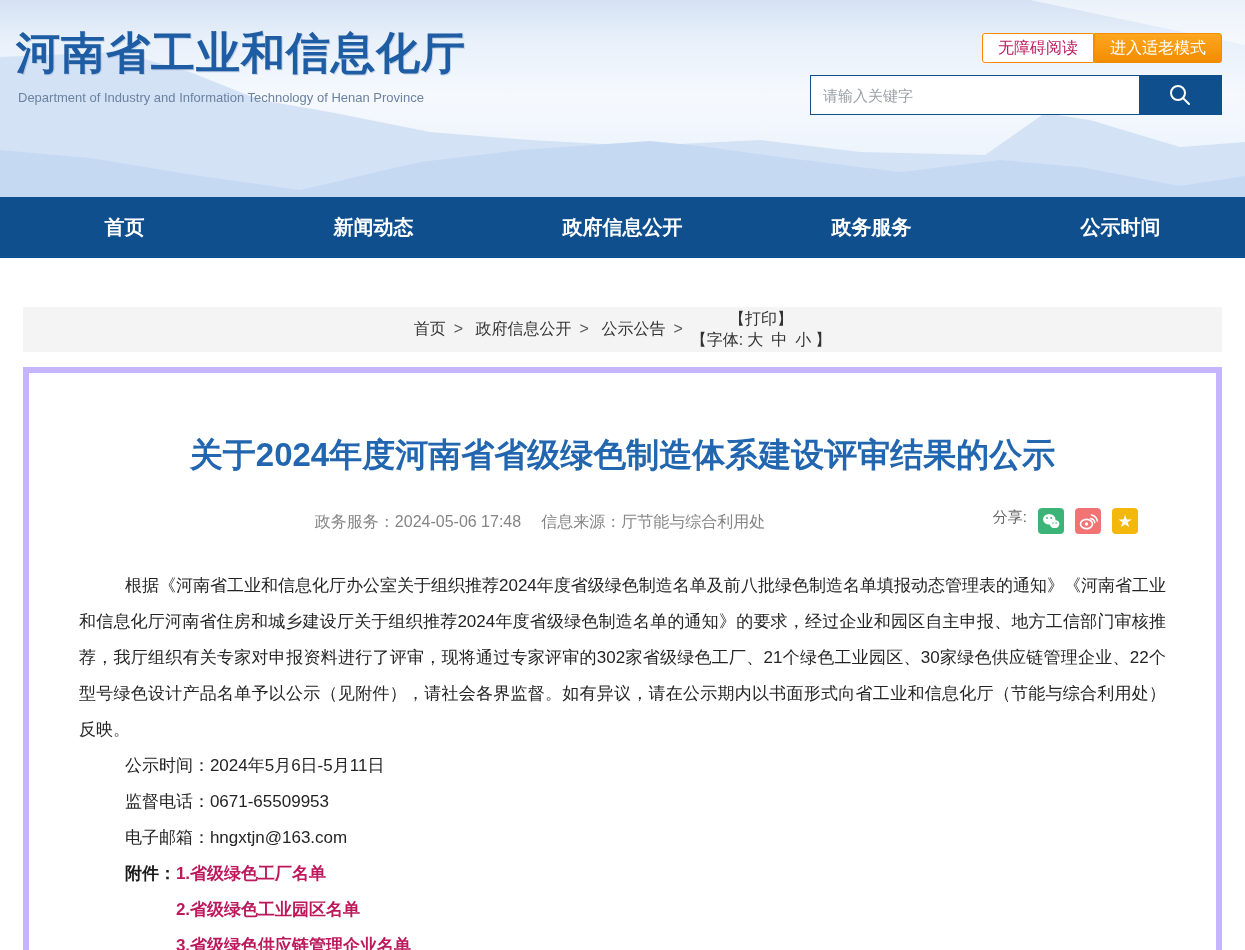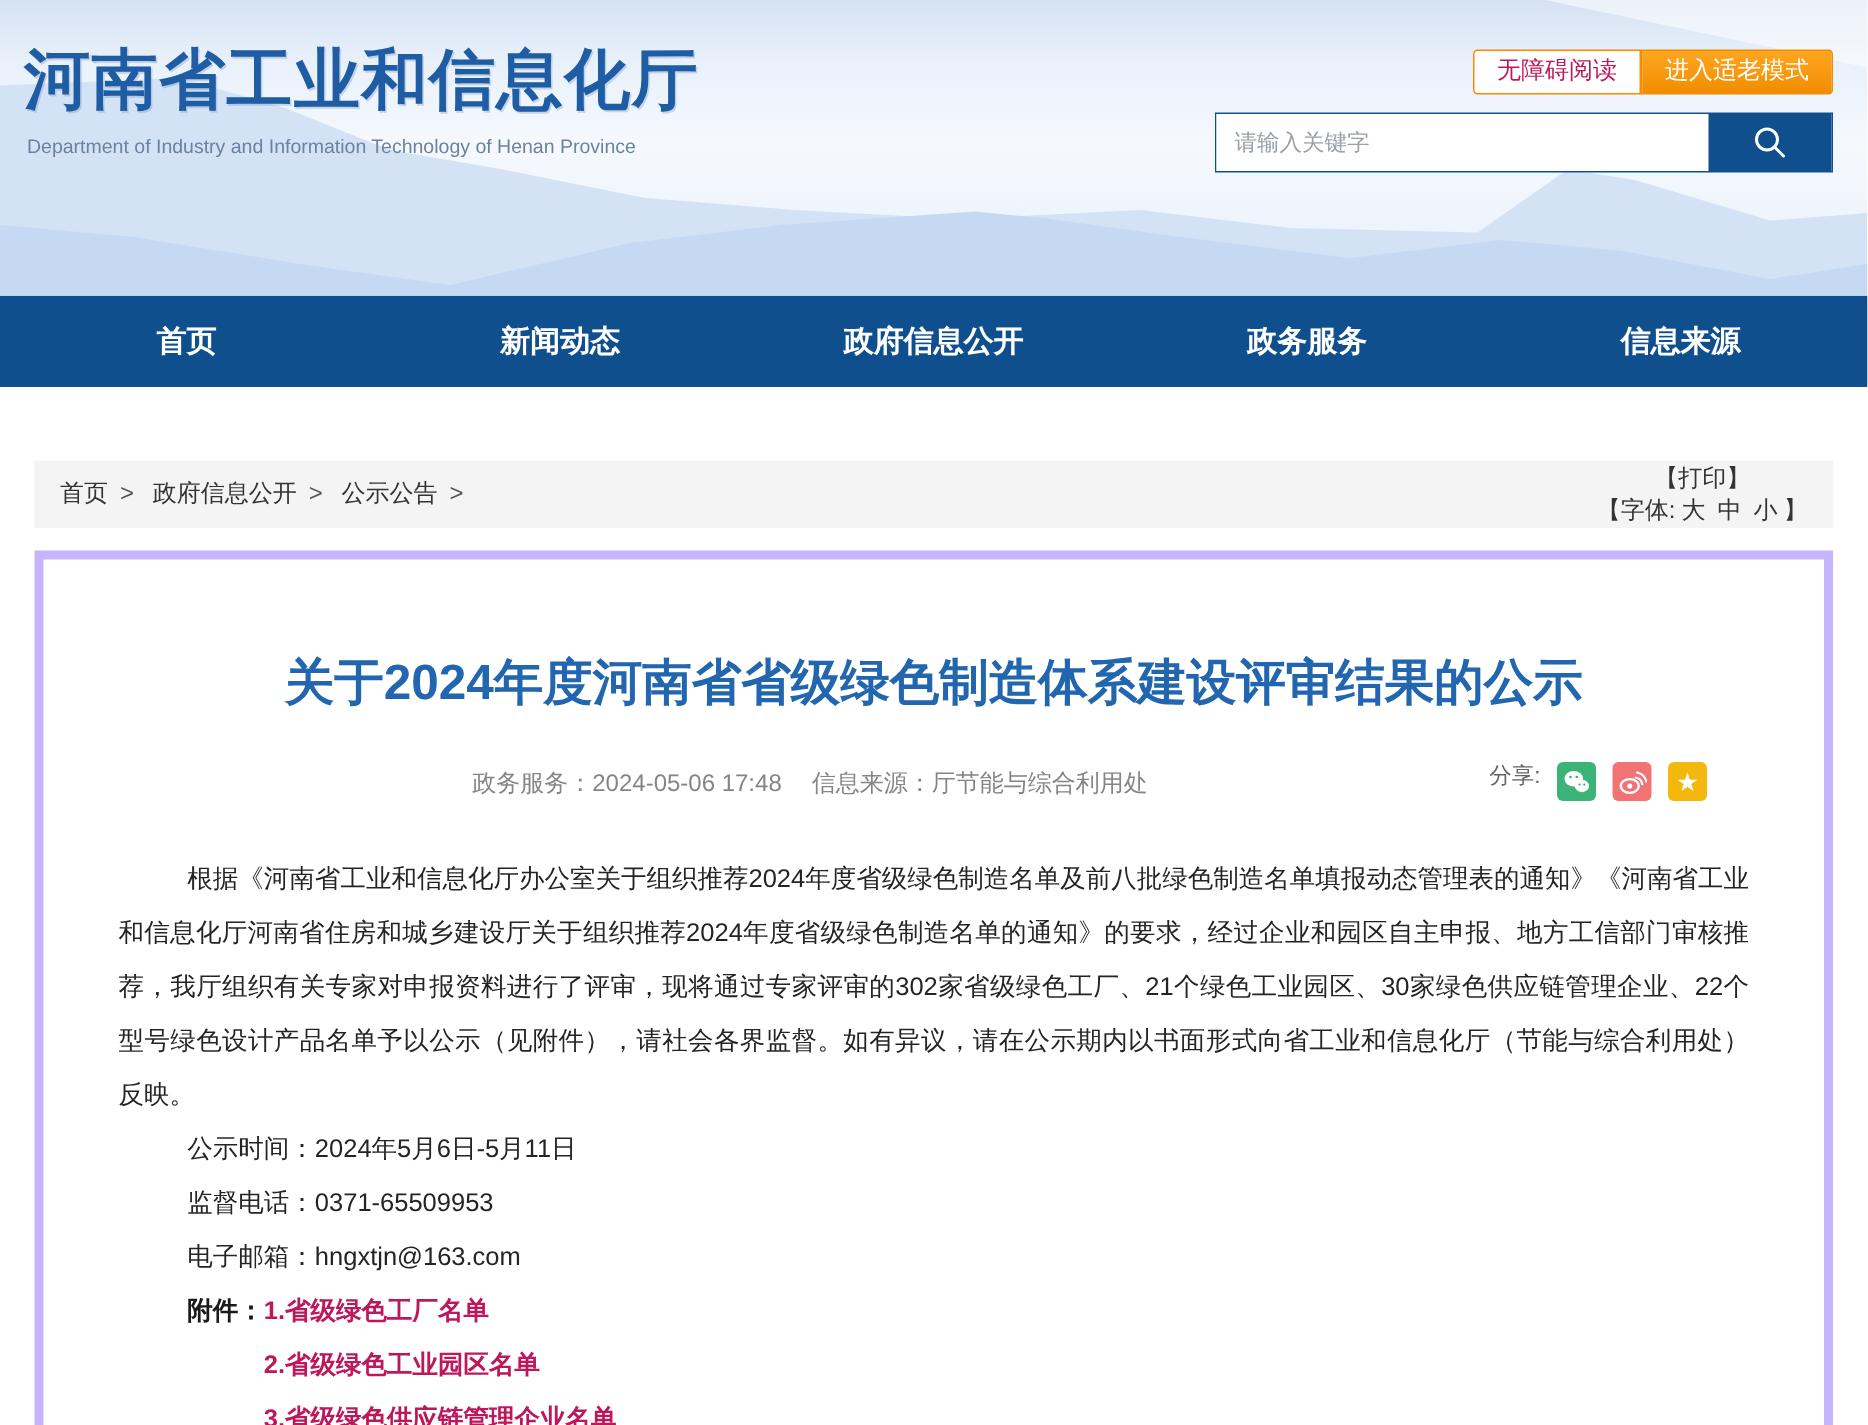--- a/index.html
+++ b/index.html
@@ -102,21 +102,21 @@
     cursor: pointer;
   }
 
   
   .breadcrumb-bar {
     margin: 49px 23px 0;
     background: #f4f4f4;
     height: 45px;
     display: flex;
     align-items: center;
-    justify-content: space-between;
+    justify-content: center;
     padding: 0 17px;
     font-size: 16px;
     color: #333333;
   }
   .crumbs a { color: #333333; text-decoration: none; cursor: pointer; }
   .crumb-sep { margin: 0 8px; color: #555; }
   .page-tools { display: flex; align-items: center; gap: 0; flex-direction: column; }
   .tool-print { color: #333; text-decoration: none; cursor: pointer; }
   .font-tool { color: #333; }
   .font-size-opt { color: #333; text-decoration: none; margin: 0 4px; cursor: pointer; }
@@ -225,21 +225,21 @@
 <nav class="main-nav">
 
     <a class="nav-item">首页</a>
 
     <a class="nav-item">新闻动态</a>
 
     <a class="nav-item">政府信息公开</a>
 
     <a class="nav-item">政务服务</a>
 
-    <a class="nav-item">信息来源</a>
+    <a class="nav-item">公示时间</a>
   </nav>
 
 <div class="breadcrumb-bar">
   <div class="crumbs">
     
   
       <span class="crumb-wrap"><a>首页</a><span class="crumb-sep">&gt;</span></span>
     
       <span class="crumb-wrap"><a>政府信息公开</a><span class="crumb-sep">&gt;</span></span>
     
@@ -284,21 +284,21 @@
     </div>
   </div>
 
   <div class="article-body">
     <p class="para">根据《河南省工业和信息化厅办公室关于组织推荐2024年度省级绿色制造名单及前八批绿色制造名单填报动态管理表的通知》《河南省工业和信息化厅河南省住房和城乡建设厅关于组织推荐2024年度省级绿色制造名单的通知》的要求，经过企业和园区自主申报、地方工信部门审核推荐，我厅组织有关专家对申报资料进行了评审，现将通过专家评审的302家省级绿色工厂、21个绿色工业园区、30家绿色供应链管理企业、22个型号绿色设计产品名单予以公示（见附件），请社会各界监督。如有异议，请在公示期内以书面形式向省工业和信息化厅（节能与综合利用处）反映。</p>
 
     <div>
 
         <p class="info-line">公示时间：2024年5月6日-5月11日</p>
 
-        <p class="info-line">监督电话：0371-65509953</p>
+        <p class="info-line">监督电话：0671-65509953</p>
 
         <p class="info-line">电子邮箱：hngxtjn@163.com</p>
       </div>
 
     <div class="attachments">
       <span class="att-label">附件：</span>
       <span class="att-links">
 
           <a class="att-link">1.省级绿色工厂名单</a>
 

